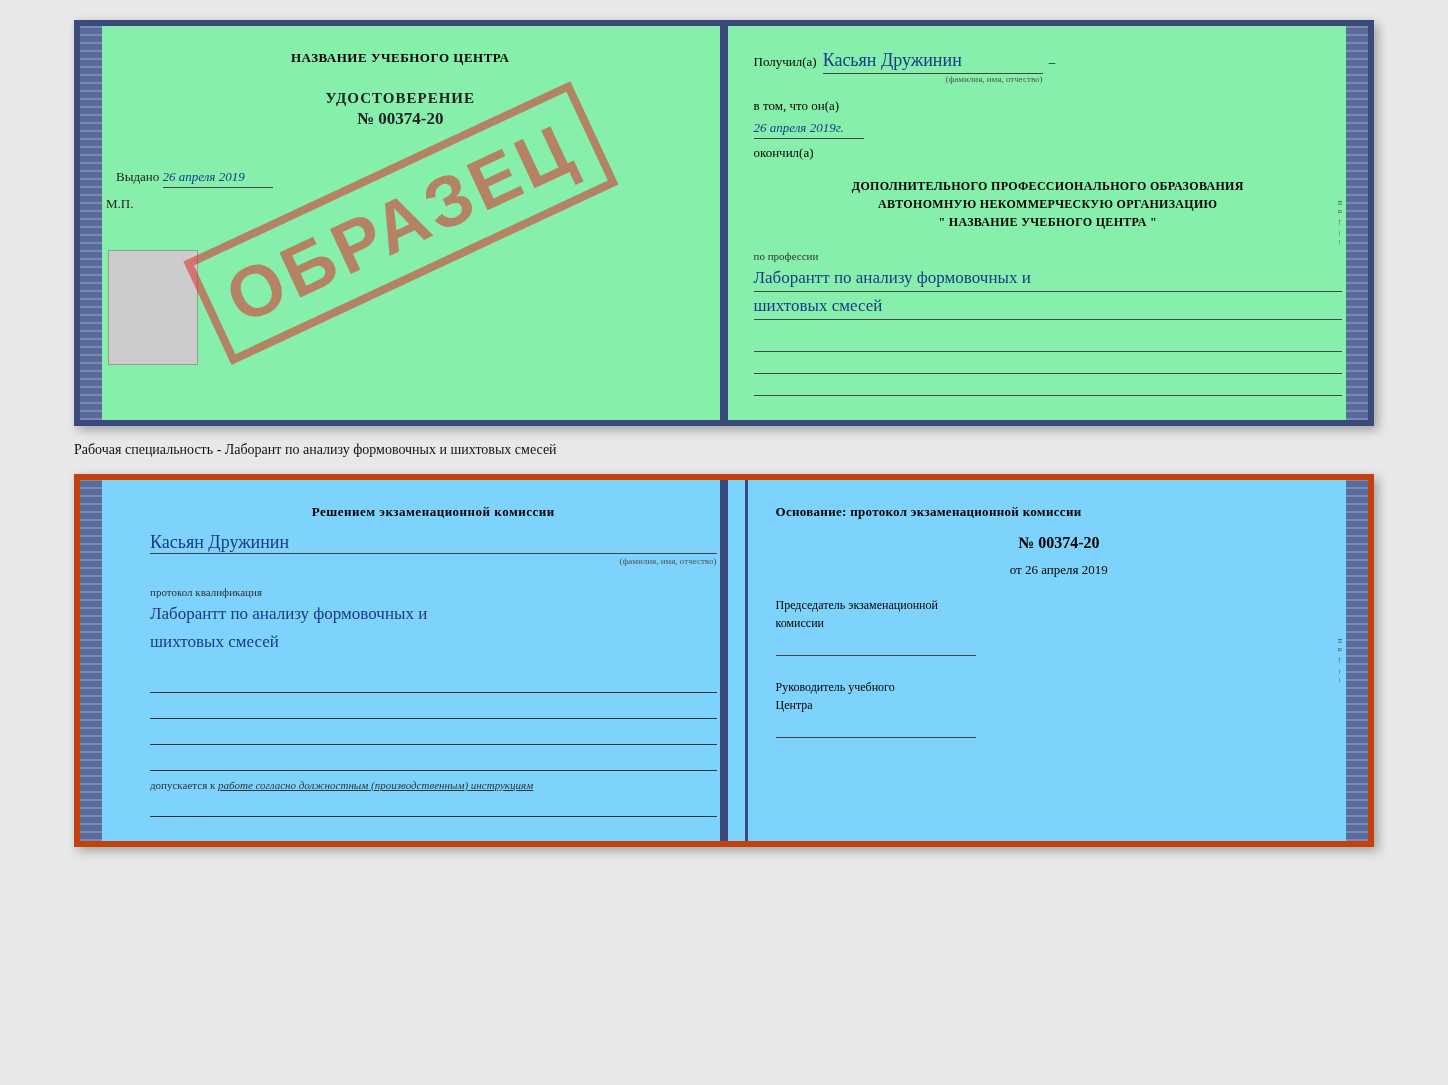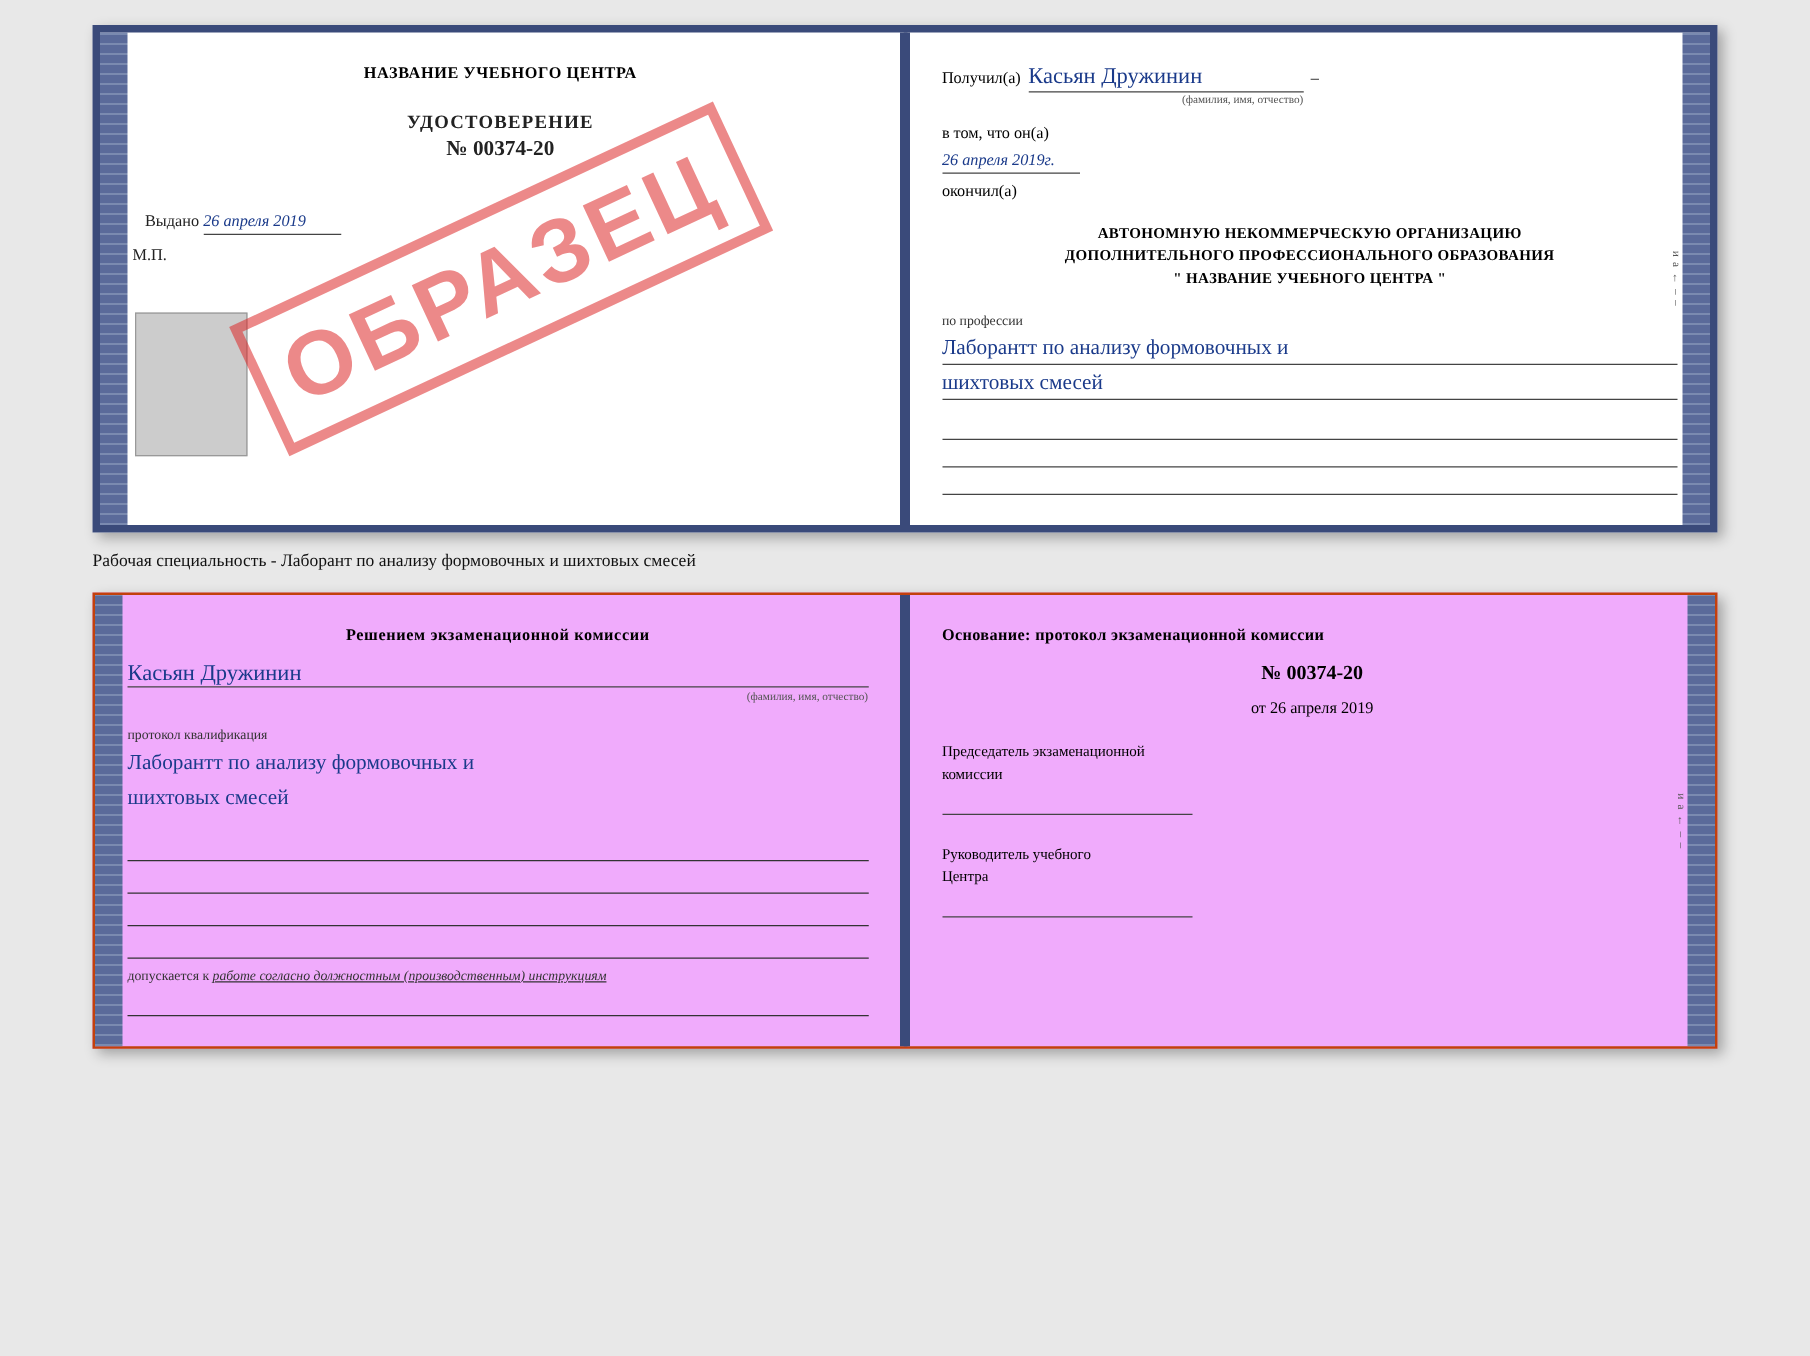--- a/index.html
+++ b/index.html
@@ -20,21 +20,21 @@
       flex-direction: column;
       align-items: flex-start;
       width: 1300px;
       gap: 10px;
     }
 
     
     .cert-book {
       display: flex;
       width: 100%;
-      background: #ffffff;
+      background: #86efac;
       border: 6px solid #3a4a7a;
       box-shadow: 4px 4px 10px rgba(0,0,0,0.3);
       position: relative;
     }
 
     .cert-book::before {
       content: '';
       position: absolute;
       left: 50%;
       top: 0;
@@ -258,24 +258,25 @@
     .specialty-label {
       font-size: 14px;
       color: #111;
       padding: 6px 0;
     }
 
     
     .bottom-cert-book {
       display: flex;
       width: 100%;
-      background: #f0abfc;
-      border: 2px solid #c2410c;
+      background: #7dd3fc;
+      border: 6px solid #c2410c;
       box-shadow: 4px 4px 10px rgba(0,0,0,0.3);
       position: relative;
+      padding-left: 44px;
     }
 
     .bottom-cert-book::before {
       content: '';
       position: absolute;
       left: 50%;
       top: 0;
       bottom: 0;
       width: 8px;
       background: #3a4a7a;
@@ -474,22 +475,22 @@
         <span class="dash-symbol">–</span>
       </div>
 
       <div class="vtom-row">
         <span>в том, что он(а)</span>
         <span class="date-underline">26 апреля 2019г.</span>
         <span>окончил(а)</span>
       </div>
 
       <div class="org-block">
+        <div>ДОПОЛНИТЕЛЬНОГО ПРОФЕССИОНАЛЬНОГО ОБРАЗОВАНИЯ</div>
         <div>АВТОНОМНУЮ НЕКОММЕРЧЕСКУЮ ОРГАНИЗАЦИЮ</div>
-        <div>ДОПОЛНИТЕЛЬНОГО ПРОФЕССИОНАЛЬНОГО ОБРАЗОВАНИЯ</div>
         <div>"    НАЗВАНИЕ УЧЕБНОГО ЦЕНТРА    "</div>
       </div>
 
       <div class="po-professii-block">
         <span class="po-professii-label">по профессии</span>
         <span class="handwritten-profession">Лаборантт по анализу формовочных и</span>
         <span class="handwritten-profession">шихтовых смесей</span>
       </div>
 
       <div class="right-side-lines">

